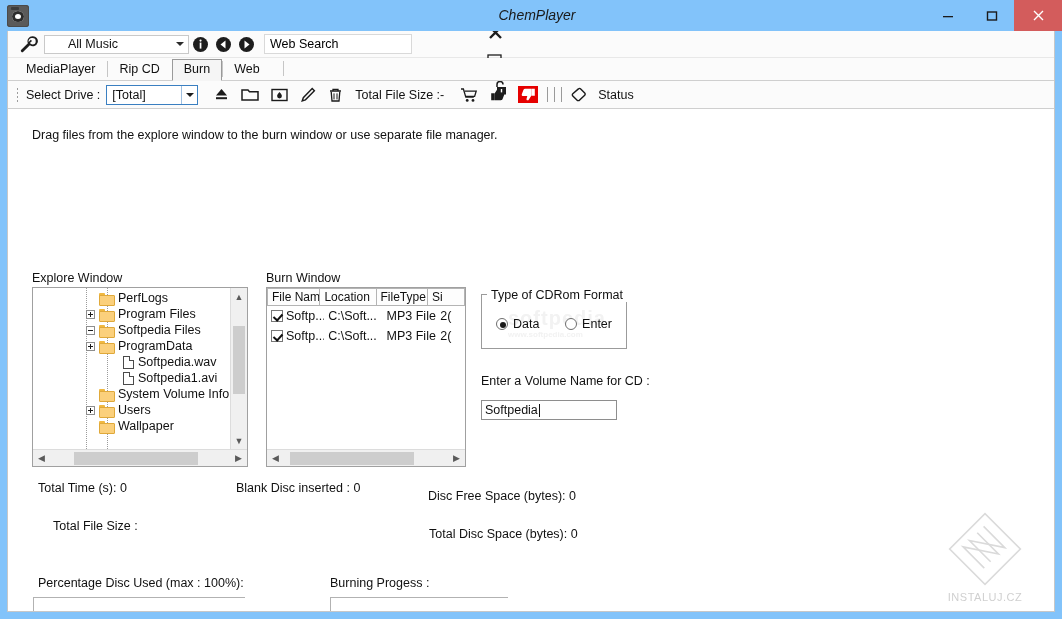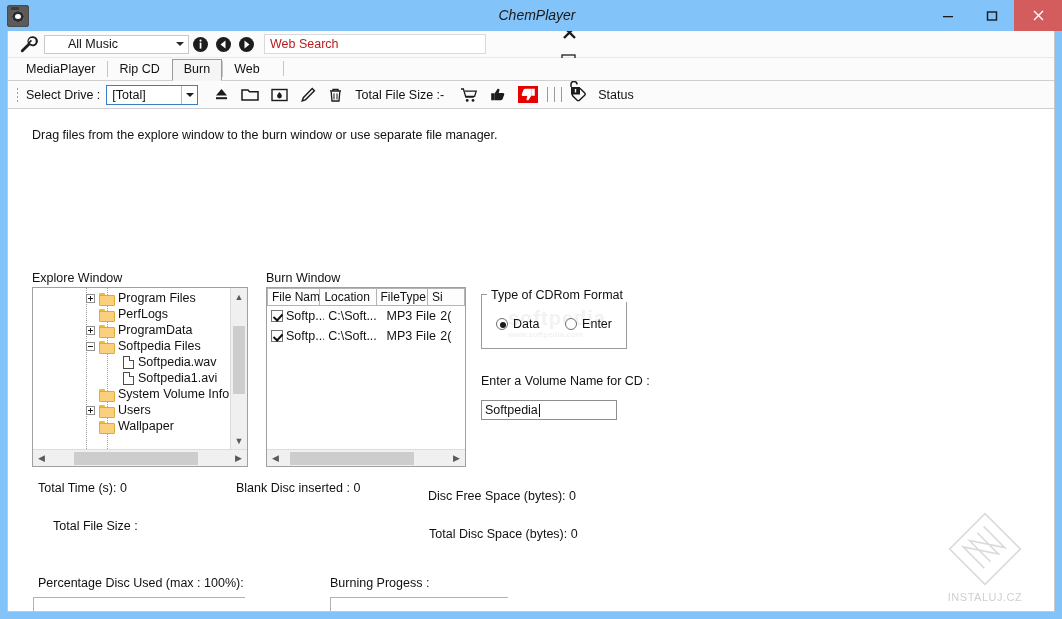--- a/index.html
+++ b/index.html
@@ -106,26 +106,26 @@
   .combo .caret {
     position: absolute; right: 4px; top: 50%;
     margin-top: -2px;
     width: 0; height: 0;
     border-left: 4px solid transparent;
     border-right: 4px solid transparent;
     border-top: 4px solid #2b2b2b;
   }
   .circbtn { width: 17px; height: 17px; margin: 0 3px; }
   .search-field {
-    width: 222px; height: 20px;
+    width: 148px; height: 20px;
     background: #fff;
     border: 1px solid #d9d9d9;
     margin-left: 6px;
     font-size: 12.5px;
-    color: #b91c1c;
+    color: #000000;
     display: flex; align-items: center;
     padding-left: 5px;
   }
   .nav-icons { display: flex; align-items: center; margin-left: 60px; gap: 12px; flex-direction: column; }
   .nav-icons .lbl { font-size: 12.5px; color: #111; }
 
   
   .tabstrip {
     height: 23px;
     background: #fbfbfb;
@@ -610,38 +610,38 @@
 
       <div class="hint">Drag files from the explore window to the burn window or use separate file manager.</div>
 
       <div class="panel-label" style="left:24px; top:162px;">Explore Window</div>
       <div class="panel-label" style="left:258px; top:162px;">Burn Window</div>
 
       <div class="treebox">
         <div class="tree">
           <div class="guide" style="left:53px"></div>
           <div class="guide" style="left:74px"></div>
+          <div class="trow" style="padding-left:66px">
+            <span class="folder"></span>
+            <span class="tlabel">PerfLogs</span>
+          </div>
           <div class="trow" style="padding-left:53px">
             <span class="expander plus"></span>
             <span class="folder" style="margin-left:4px"></span>
             <span class="tlabel">Program Files</span>
           </div>
-          <div class="trow" style="padding-left:66px">
-            <span class="folder"></span>
-            <span class="tlabel">PerfLogs</span>
+          <div class="trow" style="padding-left:53px">
+            <span class="expander"></span>
+            <span class="folder" style="margin-left:4px"></span>
+            <span class="tlabel">Softpedia Files</span>
           </div>
           <div class="trow" style="padding-left:53px">
             <span class="expander plus"></span>
             <span class="folder" style="margin-left:4px"></span>
             <span class="tlabel">ProgramData</span>
-          </div>
-          <div class="trow" style="padding-left:53px">
-            <span class="expander"></span>
-            <span class="folder" style="margin-left:4px"></span>
-            <span class="tlabel">Softpedia Files</span>
           </div>
           <div class="trow" style="padding-left:90px">
             <span class="doc"></span>
             <span class="tlabel">Softpedia.wav</span>
           </div>
           <div class="trow" style="padding-left:90px">
             <span class="doc"></span>
             <span class="tlabel">Softpedia1.avi</span>
           </div>
           <div class="trow" style="padding-left:66px">

